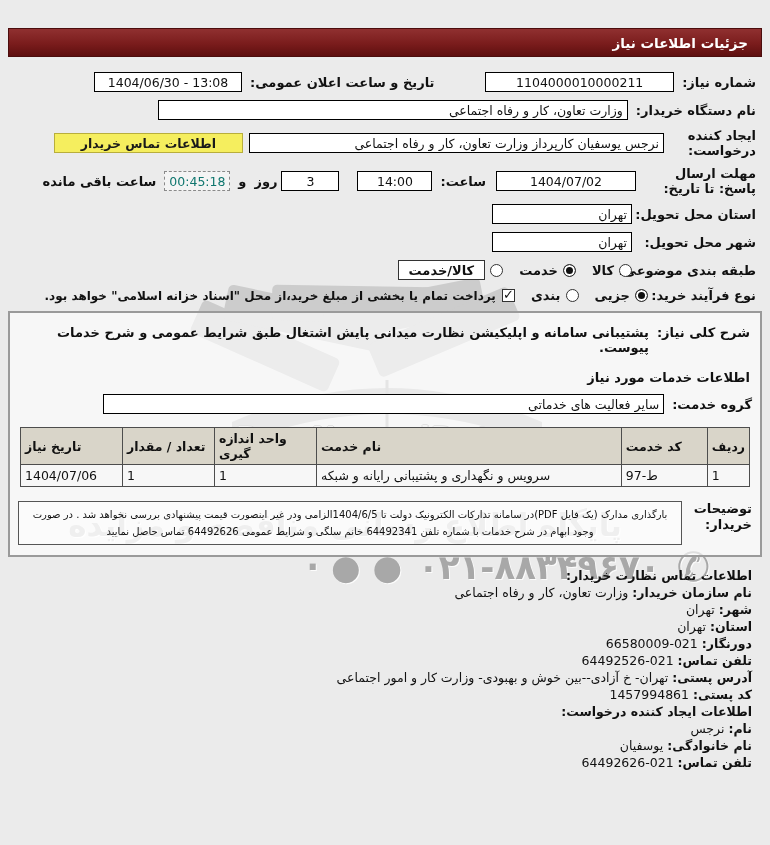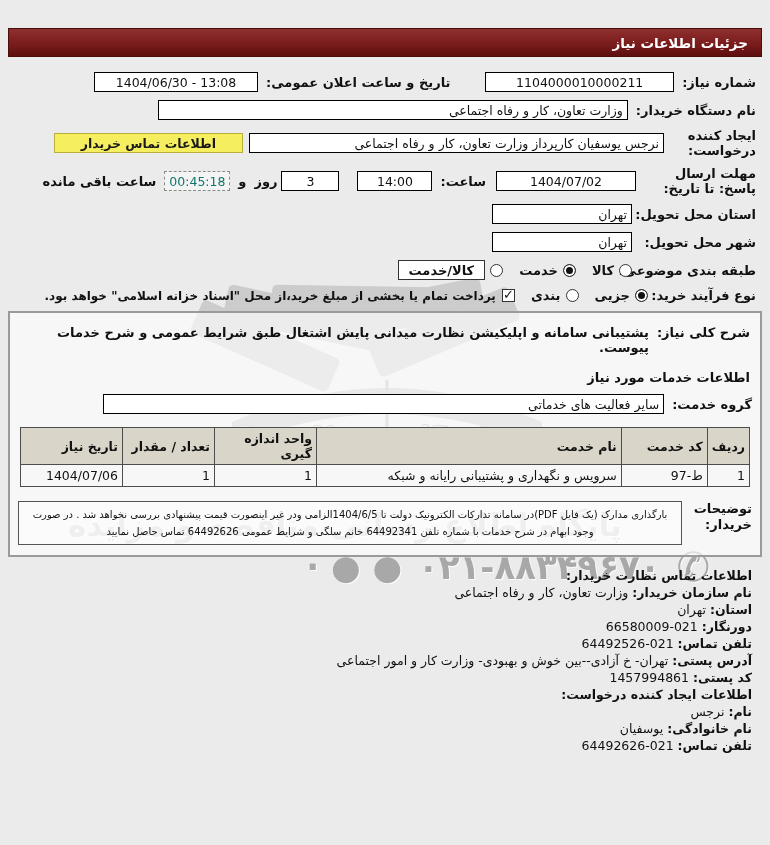--- a/index.html
+++ b/index.html
@@ -23,42 +23,42 @@
 
   
   .form{padding:15px 14px 0}
   .frow{display:flex;align-items:center;margin-bottom:8px}
   .lbl{font-weight:bold;margin-left:8px;white-space:nowrap}
   .lblwrap{font-weight:bold;margin-left:8px;white-space:normal;line-height:15px;text-align:right;flex:none}
   .inp{background:#fff;border:1px solid #000;height:20px;font-family:inherit;font-size:12.5px;padding:0 4px;color:#111}
   .center{text-align:center}
   .ltr{direction:ltr}
   .spacer{flex:1}
-  .w205{width:189px}.w148{width:164px}.w470{width:470px}.w415{width:415px}
+  .w205{width:189px}.w148{width:148px}.w470{width:470px}.w415{width:415px}
   .w140{width:140px}.w75{width:75px}.w58{width:58px}.w66{width:66px}
   .dashed{border:1px dashed #8a8a8a;background:#f4f4f4;color:#0f766e}
   .contact-btn{background:#f5ee5e;border:1px solid #b8ae3c;height:20px;font-family:inherit;font-size:12.5px;font-weight:bold;
                padding:0 26px;margin-right:6px;cursor:pointer;color:#1a1a1a;white-space:nowrap}
   .ropt{display:flex;align-items:center;font-weight:bold;margin-left:16px}
   .radio{width:13px;height:13px;border:1px solid #333;border-radius:50%;background:#fff;display:inline-block;margin-left:5px;flex:none}
   .radio.checked{background:#111;box-shadow:inset 0 0 0 2px #fff}
   .mini-box{border:1px solid #333;background:#fff;padding:1px 10px;height:20px;line-height:17px;display:inline-block}
   .chk{width:13px;height:13px;border:1px solid #333;background:#fff;display:inline-block;position:relative;margin-left:6px;flex:none}
   .chk.checked::after{content:"✓";position:absolute;top:-3px;right:0px;font-size:13px;font-weight:bold;color:#111}
   .chk-text{font-weight:bold;font-size:12px;white-space:nowrap}
 
   
   .panel{margin:4px 8px 0;border:2px solid #9a9a9a;background:rgba(255,255,255,.62);padding:10px 8px}
   .desc-row{display:flex;align-items:flex-start;font-weight:bold;margin:2px 2px 0}
   .desc-row .txt{font-weight:bold}
   .section-heading{font-weight:bold;margin:15px 2px 9px}
   .group-row{display:flex;align-items:center}
   .group-row .inp{flex:1;margin-left:85px}
   table.svc{width:calc(100% - 4px);margin:13px auto 0;border-collapse:collapse;font-size:12.5px;background:transparent}
-  table.svc th,table.svc td{border:1px solid #4d4d4d;text-align:right;padding:3px 4px}
+  table.svc th,table.svc td{border:1px solid #4d4d4d;text-align:left;padding:3px 4px}
   table.svc th{background:#d9d5c9;font-weight:bold}
   .notes-row{display:flex;align-items:flex-start;margin-top:14px}
   .notes-label{font-weight:bold;width:64px;flex:none;text-align:right;line-height:16px;margin-left:6px}
   .notes-box{flex:1;border:1px solid #555;padding:4px 10px;text-align:center;font-size:10px;line-height:17px;background:rgba(255,255,255,.5)}
 
   
   .contact{margin:10px 18px 0;line-height:17px;font-size:12.5px}
   .c-head{font-weight:bold}
   .c-lbl{font-weight:bold}
   .c-val{font-weight:normal}
@@ -223,20 +223,24 @@
   </div>
 
   <div class="contact">
     <div class="c-head">اطلاعات تماس نظارت خریدار:</div>
 
     <div class="c-line">
       <span class="c-lbl">نام سازمان خریدار:</span>
       <span class="c-val">وزارت تعاون، کار و رفاه اجتماعی</span>
     </div>
     <div class="c-line">
+      <span class="c-lbl">شهر:</span>
+      <span class="c-val">تهران</span>
+    </div>
+    <div class="c-line">
       <span class="c-lbl">استان:</span>
       <span class="c-val">تهران</span>
     </div>
     <div class="c-line">
       <span class="c-lbl">دورنگار:</span>
       <span class="c-val">021-66580009</span>
     </div>
     <div class="c-line">
       <span class="c-lbl">تلفن تماس:</span>
       <span class="c-val">021-64492526</span>

